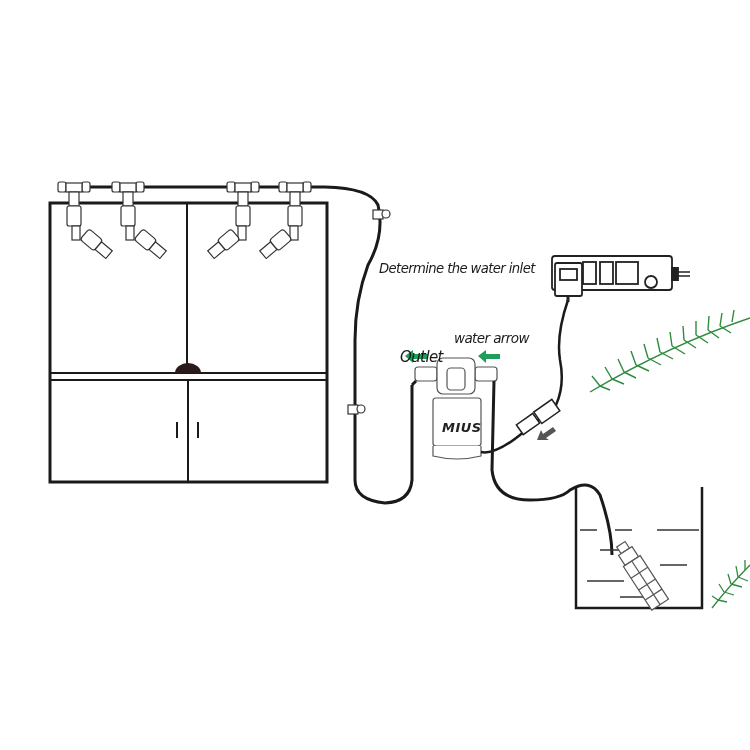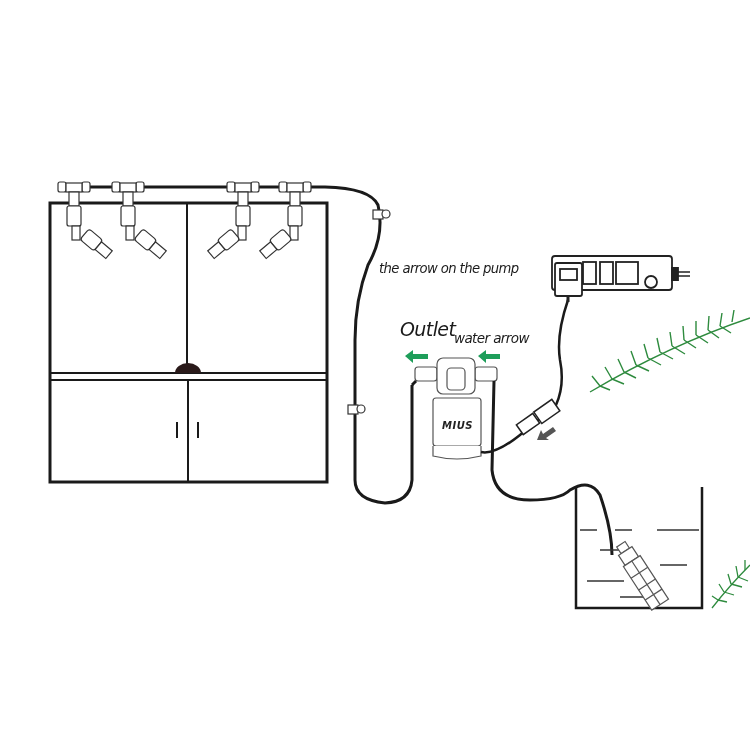--- a/index.html
+++ b/index.html
@@ -1,23 +1,23 @@
 <!DOCTYPE html>
 <html><head>
 <meta charset="utf-8">
 <style>
   html, body { margin: 0; padding: 0; background: #ffffff; }
   body { width: 750px; height: 750px; overflow: hidden; position: relative; font-family: "DejaVu Sans", sans-serif; }
   #canvas { position: absolute; left: 0; top: 0; width: 750px; height: 750px; }
   .lbl { position: absolute; font-family: "DejaVu Sans", sans-serif; font-style: italic; color: #1a1a1a; letter-spacing: -0.6px; white-space: nowrap; }
   .note { left: 379px; top: 261px; font-size: 13.2px; line-height: 16px; }
   .note span { display: block; }
-  .outlet { left: 400px; top: 318px; font-size: 19px; }
+  .outlet { left: 400px; top: 348px; font-size: 15px; }
   .intake { left: 454px; top: 330px; font-size: 13.5px; }
-  .brand { position: absolute; left: 442px; top: 420px; font-size: 10px; font-weight: bold; font-style: italic; color: #222; letter-spacing: 0.5px; }
+  .brand { position: absolute; left: 442px; top: 420px; font-size: 13px; font-weight: bold; font-style: italic; color: #222; letter-spacing: 0.5px; }
 </style>
 </head>
 <body>
 
 <svg id="canvas" viewBox="0 0 750 750" xmlns="http://www.w3.org/2000/svg">
 
   <g fill="none" stroke="#1a1a1a">
     <rect x="50" y="203" width="277" height="279" stroke-width="3"></rect>
     <line x1="187" y1="203" x2="187" y2="368" stroke-width="2"></line>
     <line x1="50" y1="373" x2="327" y2="373" stroke-width="2"></line>
@@ -165,17 +165,17 @@
     <path d="M600 386 l10 4 M612 379 l12 5 M624 372 l12 6 M636 365 l13 6 M648 358 l13 7 M660 352 l13 7 M672 346 l13 8 M684 340 l12 8 M696 335 l12 8 M708 330 l11 8 M720 326 l11 7"></path>
   </g>
   <g stroke="#2e8b3e" stroke-width="1.3" fill="none">
     <path d="M712 608 Q730 585 750 565"></path>
     <path d="M718 600 l-6 -4 M724 592 l-5 -8 M731 584 l-3 -10 M738 577 l-2 -11 M745 570 l0 -10"></path>
     <path d="M718 600 l9 2 M724 592 l10 3 M731 584 l11 3 M738 577 l10 4"></path>
   </g>
 </svg>
 
 <div class="lbl note">
-  <span>the arrow on the pump</span>
+  <span>Determine the water inlet</span>
 </div>
 <div class="lbl outlet">Outlet</div>
 <div class="lbl intake">water arrow</div>
 <div class="brand">MIUS</div>
 
 </body></html>

